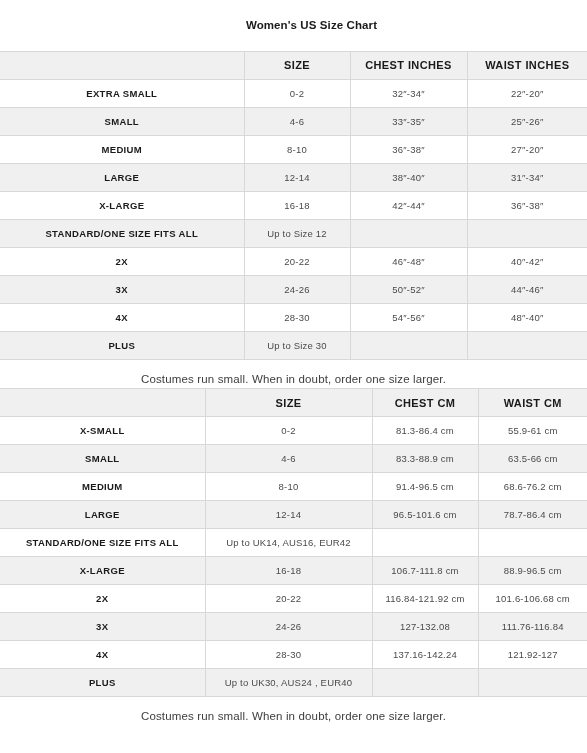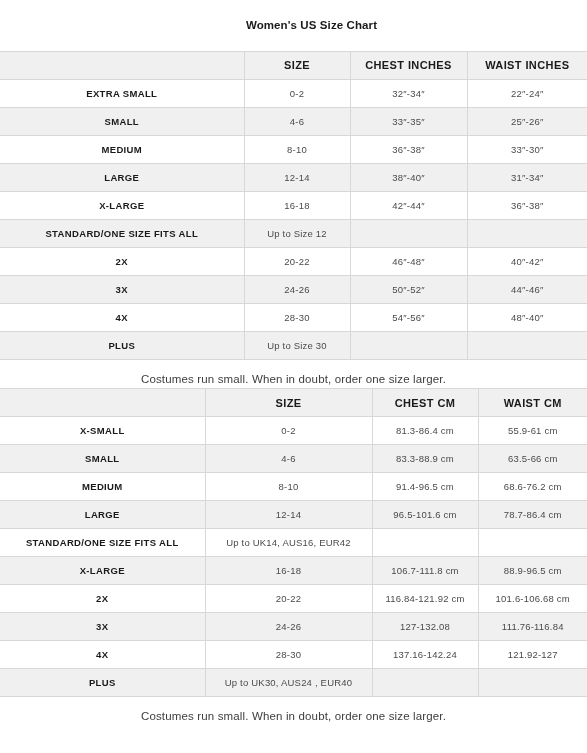--- a/index.html
+++ b/index.html
@@ -132,33 +132,33 @@
         <th>SIZE</th>
         <th>CHEST INCHES</th>
         <th>WAIST INCHES</th>
       </tr>
     </thead>
     <tbody id="us-body">
         <tr class="row-plain">
           <td class="label-cell">EXTRA SMALL</td>
           <td class="value-cell">0-2</td>
           <td class="value-cell">32″-34″</td>
-          <td class="value-cell">22″-24″</td>
+          <td class="value-cell">22″-20″</td>
         </tr>
         <tr class="row-shade">
           <td class="label-cell">SMALL</td>
           <td class="value-cell">4-6</td>
           <td class="value-cell">33″-35″</td>
           <td class="value-cell">25″-26″</td>
         </tr>
         <tr class="row-plain">
           <td class="label-cell">MEDIUM</td>
           <td class="value-cell">8-10</td>
           <td class="value-cell">36″-38″</td>
-          <td class="value-cell">33″-30″</td>
+          <td class="value-cell">27″-20″</td>
         </tr>
         <tr class="row-shade">
           <td class="label-cell">LARGE</td>
           <td class="value-cell">12-14</td>
           <td class="value-cell">38″-40″</td>
           <td class="value-cell">31″-34″</td>
         </tr>
         <tr class="row-plain">
           <td class="label-cell">X-LARGE</td>
           <td class="value-cell">16-18</td>

